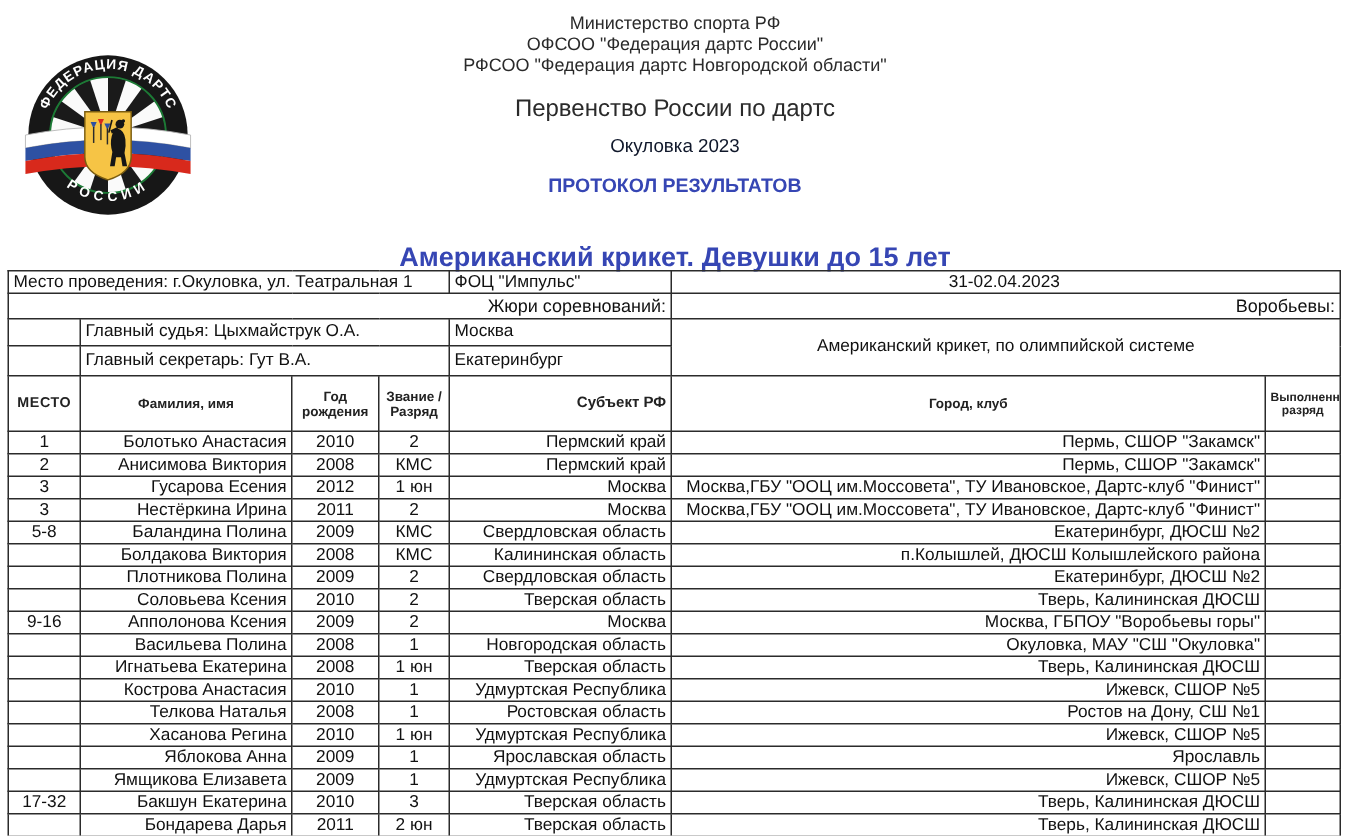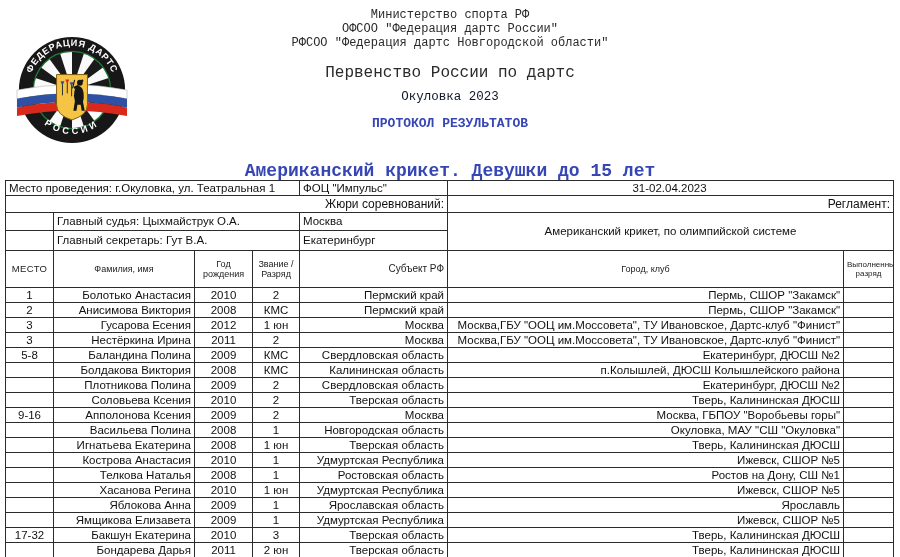--- a/index.html
+++ b/index.html
@@ -1,20 +1,20 @@
 <!DOCTYPE html>
 <html><head>
 <meta charset="utf-8">
 <style>
   html,body{margin:0;padding:0;}
   body{
     width:900px;height:557px;position:relative;background:#fff;overflow:hidden;
     font-family:"Liberation Sans","DejaVu Sans",sans-serif;color:#1c1c1c;
   }
-  .hline{position:absolute;left:0;right:0;text-align:center;white-space:pre;font-family:Liberation Mono, monospace;}
+  .hline{position:absolute;left:0;right:0;text-align:center;white-space:pre;}
   .org-line{font-size:12px;line-height:14px;color:#2a2a2a;}
   #org1{top:8px;} #org2{top:22px;} #org3{top:36px;}
   #main-title{top:64px;font-size:16px;color:#2a2a2a;}
   #event-loc{top:90px;font-size:12.5px;color:#0f172a;}
   #protocol-title{top:116px;font-size:13px;font-weight:bold;color:#3646b4;}
   #category-title{top:161px;font-size:18px;font-weight:bold;color:#3646b4;}
 
   
   .logo{position:absolute;left:16px;top:34px;width:112px;height:112px;}
 
@@ -29,21 +29,21 @@
     height:14px;line-height:13px;vertical-align:middle;font-weight:400;color:#111;
     text-align:left;
   }
   tr.rA td{height:14px;font-size:11.5px;}
   tr.rB td{height:16px;font-size:12px;text-align:right;}
   tr.rC td,tr.rD td{height:17px;font-size:11.5px;}
   tr.rD td{height:19px;}
   td.reg-cell{text-align:center;font-size:11.5px;}
   td.date-cell{text-align:center;font-size:12px;padding-right:5px;}
   tr.colhead th{
-    height:36px;font-weight:400;text-align:center;white-space:normal;line-height:10px;
+    height:36px;font-weight:700;text-align:center;white-space:normal;line-height:10px;
     font-size:9px;color:#222;
   }
   tr.colhead th.h0{font-size:9.5px;letter-spacing:.4px;}
   tr.colhead th.h4{text-align:right;font-size:10px;}
   tr.colhead th.h6{font-size:8px;line-height:9px;}
   td.c0,td.c2,td.c3,td.c6{text-align:center;}
   td.c1,td.c4,td.c5{text-align:right;}
 </style>
 </head>
 <body>
@@ -120,21 +120,21 @@
     <col style="width:50px">
   </colgroup>
   <tbody id="table-body">
     <tr class="rA">
       <td colspan="4">Место проведения:  г.Окуловка, ул. Театральная 1</td>
       <td>ФОЦ "Импульс"</td>
       <td colspan="2" class="date-cell">31-02.04.2023</td>
     </tr>
     <tr class="rB">
       <td colspan="5">Жюри соревнований:</td>
-      <td colspan="2">Регламент:</td>
+      <td colspan="2">Воробьевы:</td>
     </tr>
     <tr class="rC">
       <td></td>
       <td colspan="3">Главный судья: Цыхмайструк О.А.</td>
       <td>Москва</td>
       <td colspan="2" rowspan="2" class="reg-cell">Американский крикет, по олимпийской системе</td>
     </tr>
     <tr class="rD">
       <td></td>
       <td colspan="3">Главный секретарь: Гут В.А.</td>

